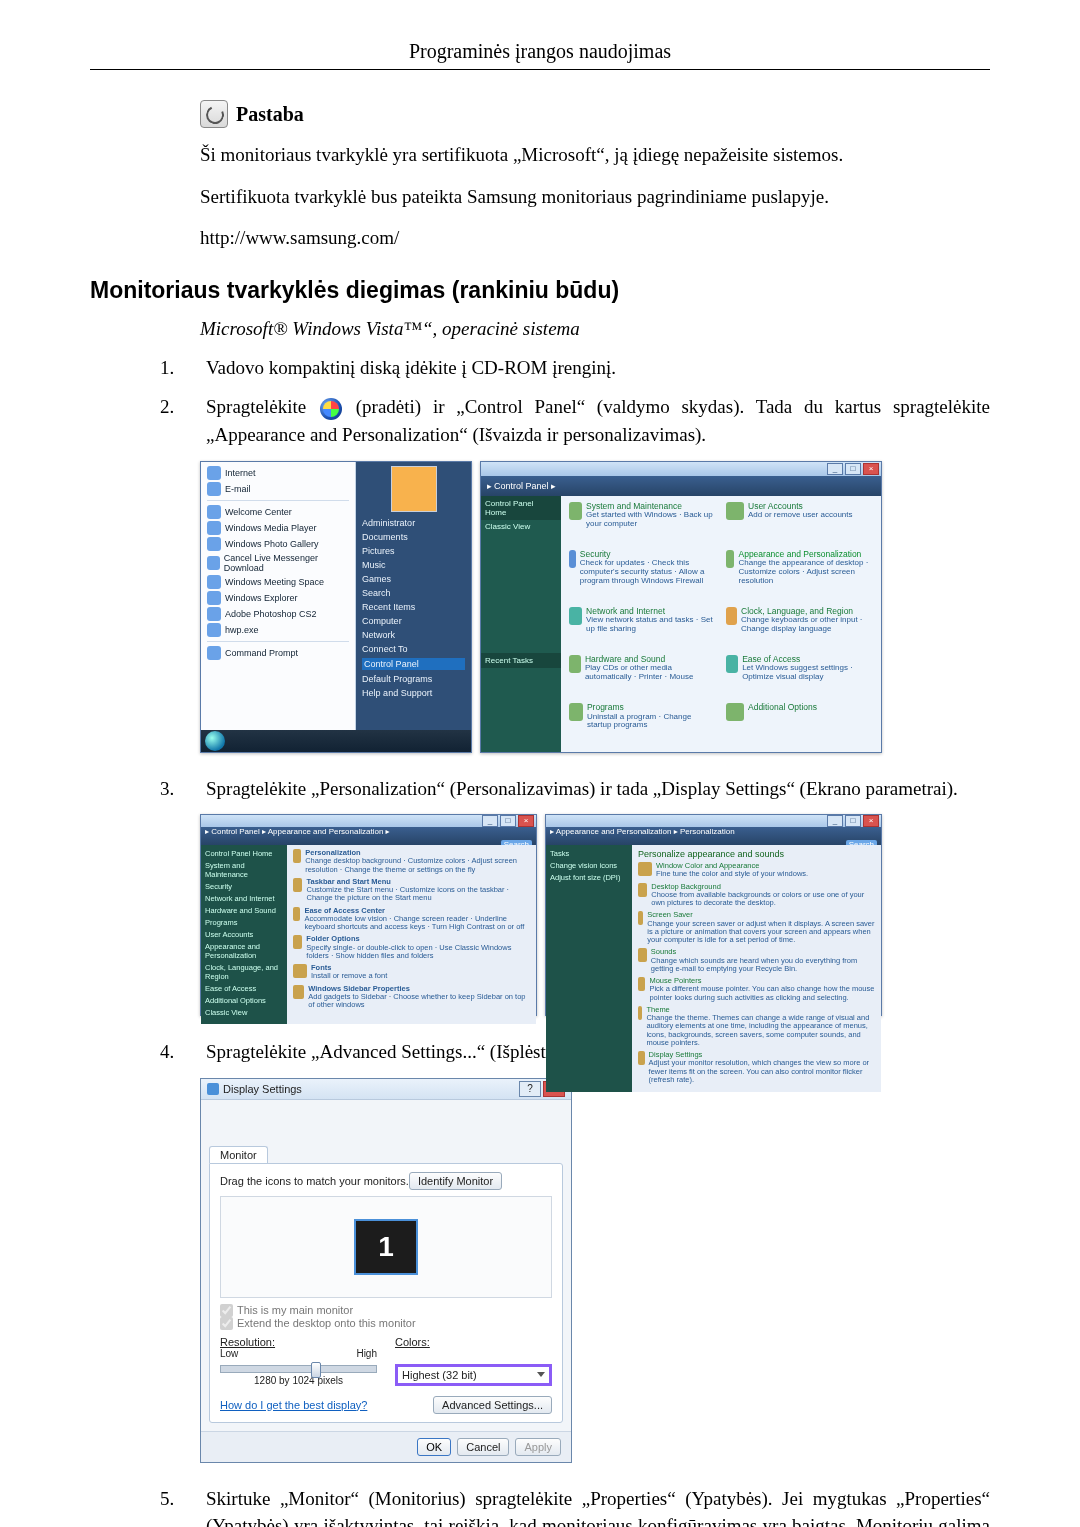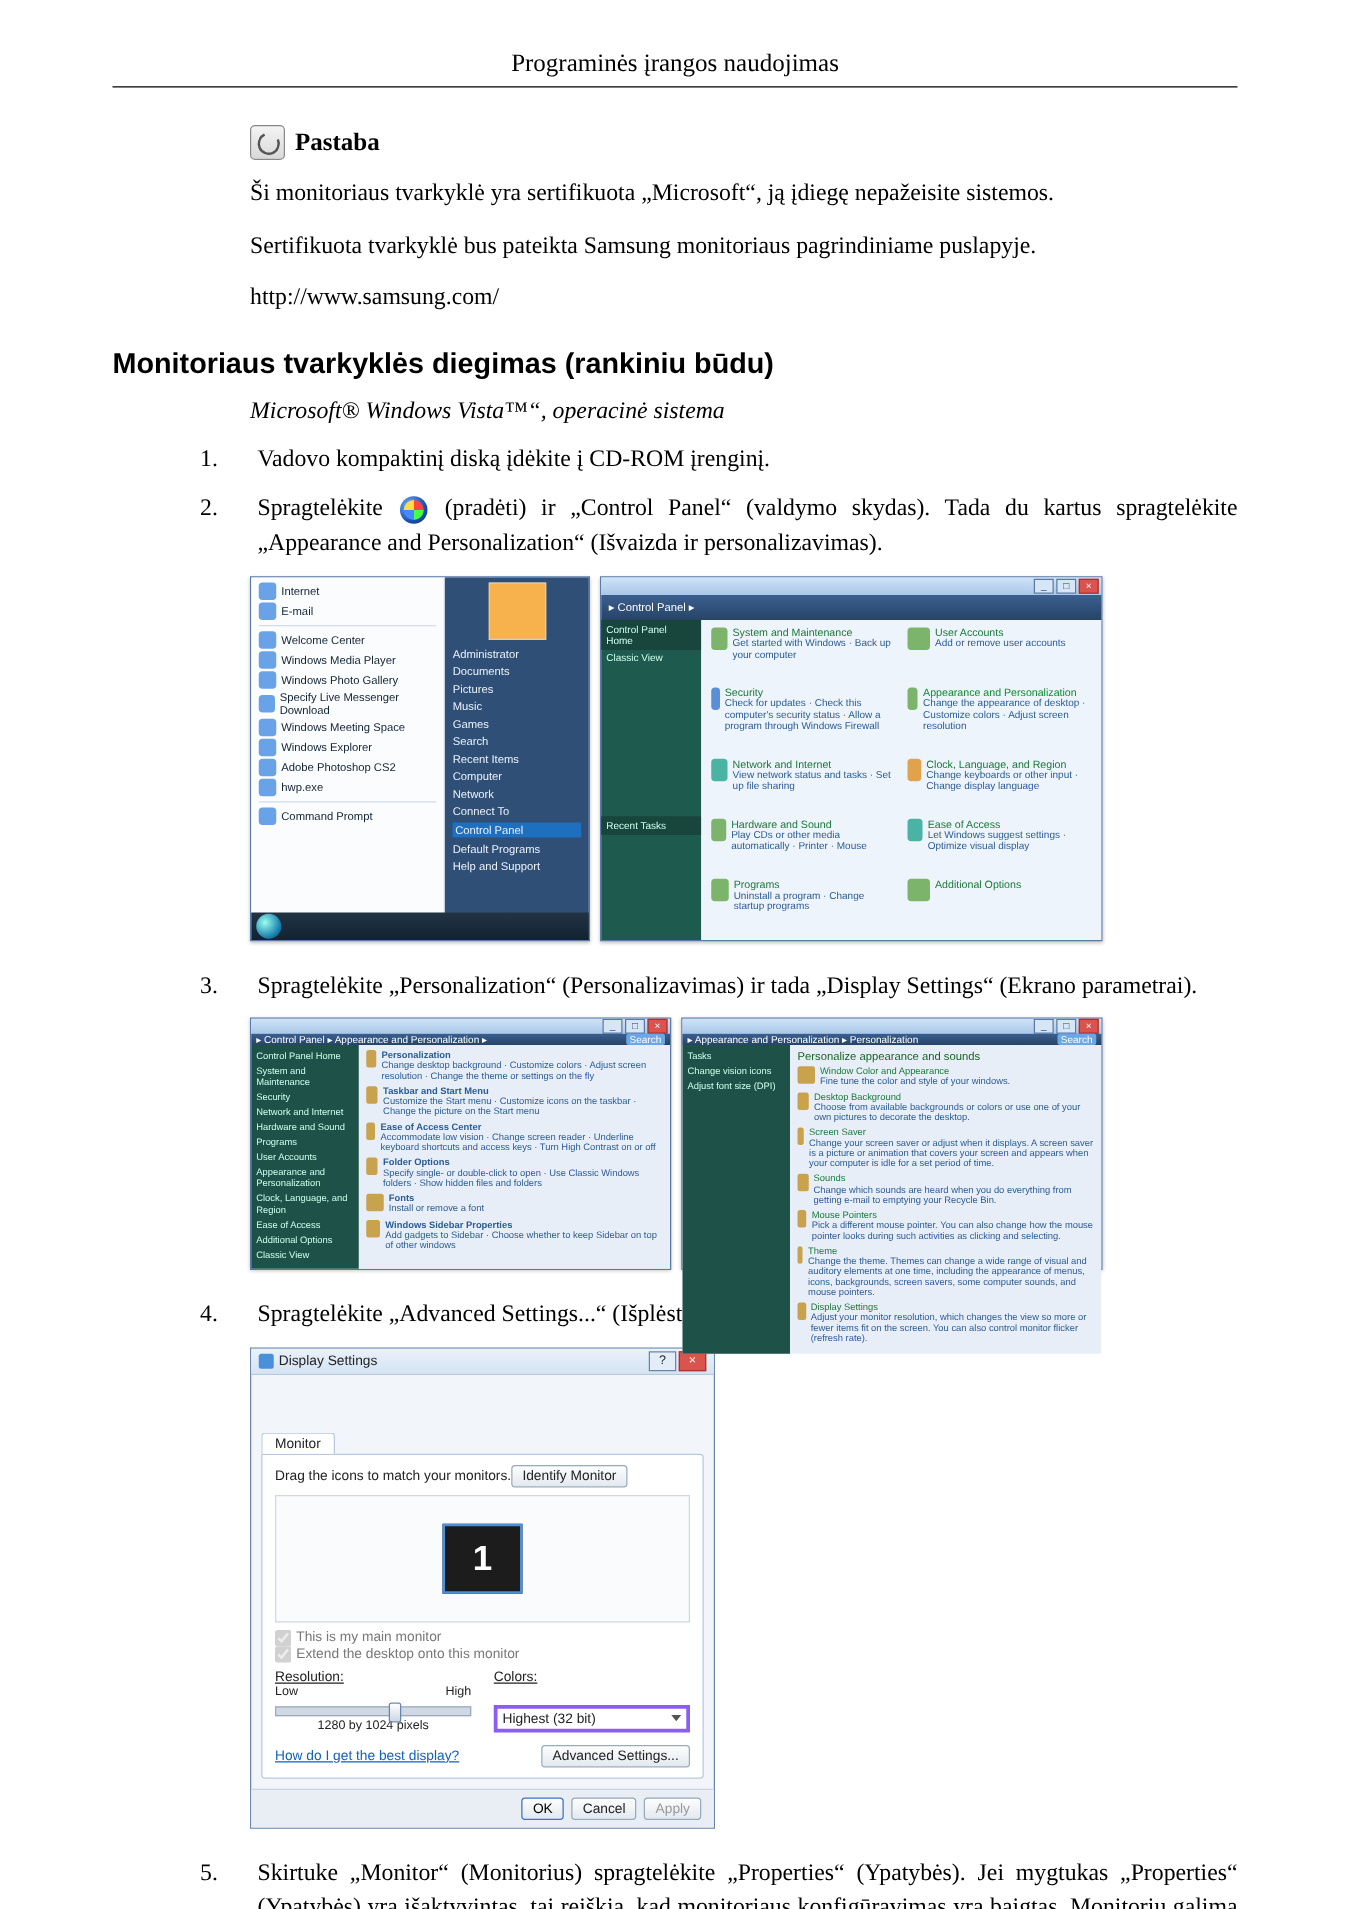--- a/index.html
+++ b/index.html
@@ -188,21 +188,21 @@
   .cp-cat .ci{width:18px;height:18px;background:#7db46c;border-radius:3px;}
   .cp-cat.blue .ci{background:#5a8fd6;}
   .cp-cat.orange .ci{background:#e0a24c;}
   .cp-cat.teal .ci{background:#49b3a4;}
   .cp-cat .ct{font-size:8px;line-height:1.1;}
   .cp-cat .ct .h{color:#1a7a3a;font-size:8.5px;}
   .cp-cat .ct .s{color:#2a5c95;}
   .cp-cat.hl .ct .h{color:#0b8e2e;}
   
   .perswin{width:335px;height:200px;display:flex;flex-direction:column;}
-  .pw-nav{height:18px;background:linear-gradient(#3a5f8f,#274467);display:flex;color:#fff;padding:0 4px;font-size:8px;gap:4px;}
+  .pw-nav{height:18px;background:linear-gradient(#3a5f8f,#274467);display:flex;color:#fff;padding:0 4px;font-size:8px;gap:4px;flex-direction:column;}
   .pw-nav .chip{background:#6ba7e8;padding:0 3px;border-radius:2px;}
   .pw-body{flex:1;display:flex;background:#e8eef7;}
   .pw-side{width:78px;background:#1e5249;padding:4px;}
   .pw-side .t{color:#cfe;font-size:7.5px;margin-bottom:3px;}
   .pw-main{flex:1;padding:4px 6px;}
   .pw-main .hd{color:#13651f;font-size:9px;margin-bottom:3px;}
   .pw-main .row{display:flex;gap:4px;margin-bottom:4px;}
   .pw-main .ri{width:14px;height:14px;background:#c9a24d;border-radius:2px;}
   .pw-main .rt{font-size:7.5px;color:#2a5c95;line-height:1.1;}
   
@@ -297,21 +297,21 @@
             <div class="item">
               <span class="ico"></span>
               <span>Windows Media Player</span>
             </div>
             <div class="item">
               <span class="ico"></span>
               <span>Windows Photo Gallery</span>
             </div>
             <div class="item">
               <span class="ico"></span>
-              <span>Specify Live Messenger Download</span>
+              <span>Cancel Live Messenger Download</span>
             </div>
             <div class="item">
               <span class="ico"></span>
               <span>Windows Meeting Space</span>
             </div>
             <div class="item">
               <span class="ico"></span>
               <span>Windows Explorer</span>
             </div>
             <div class="item">

